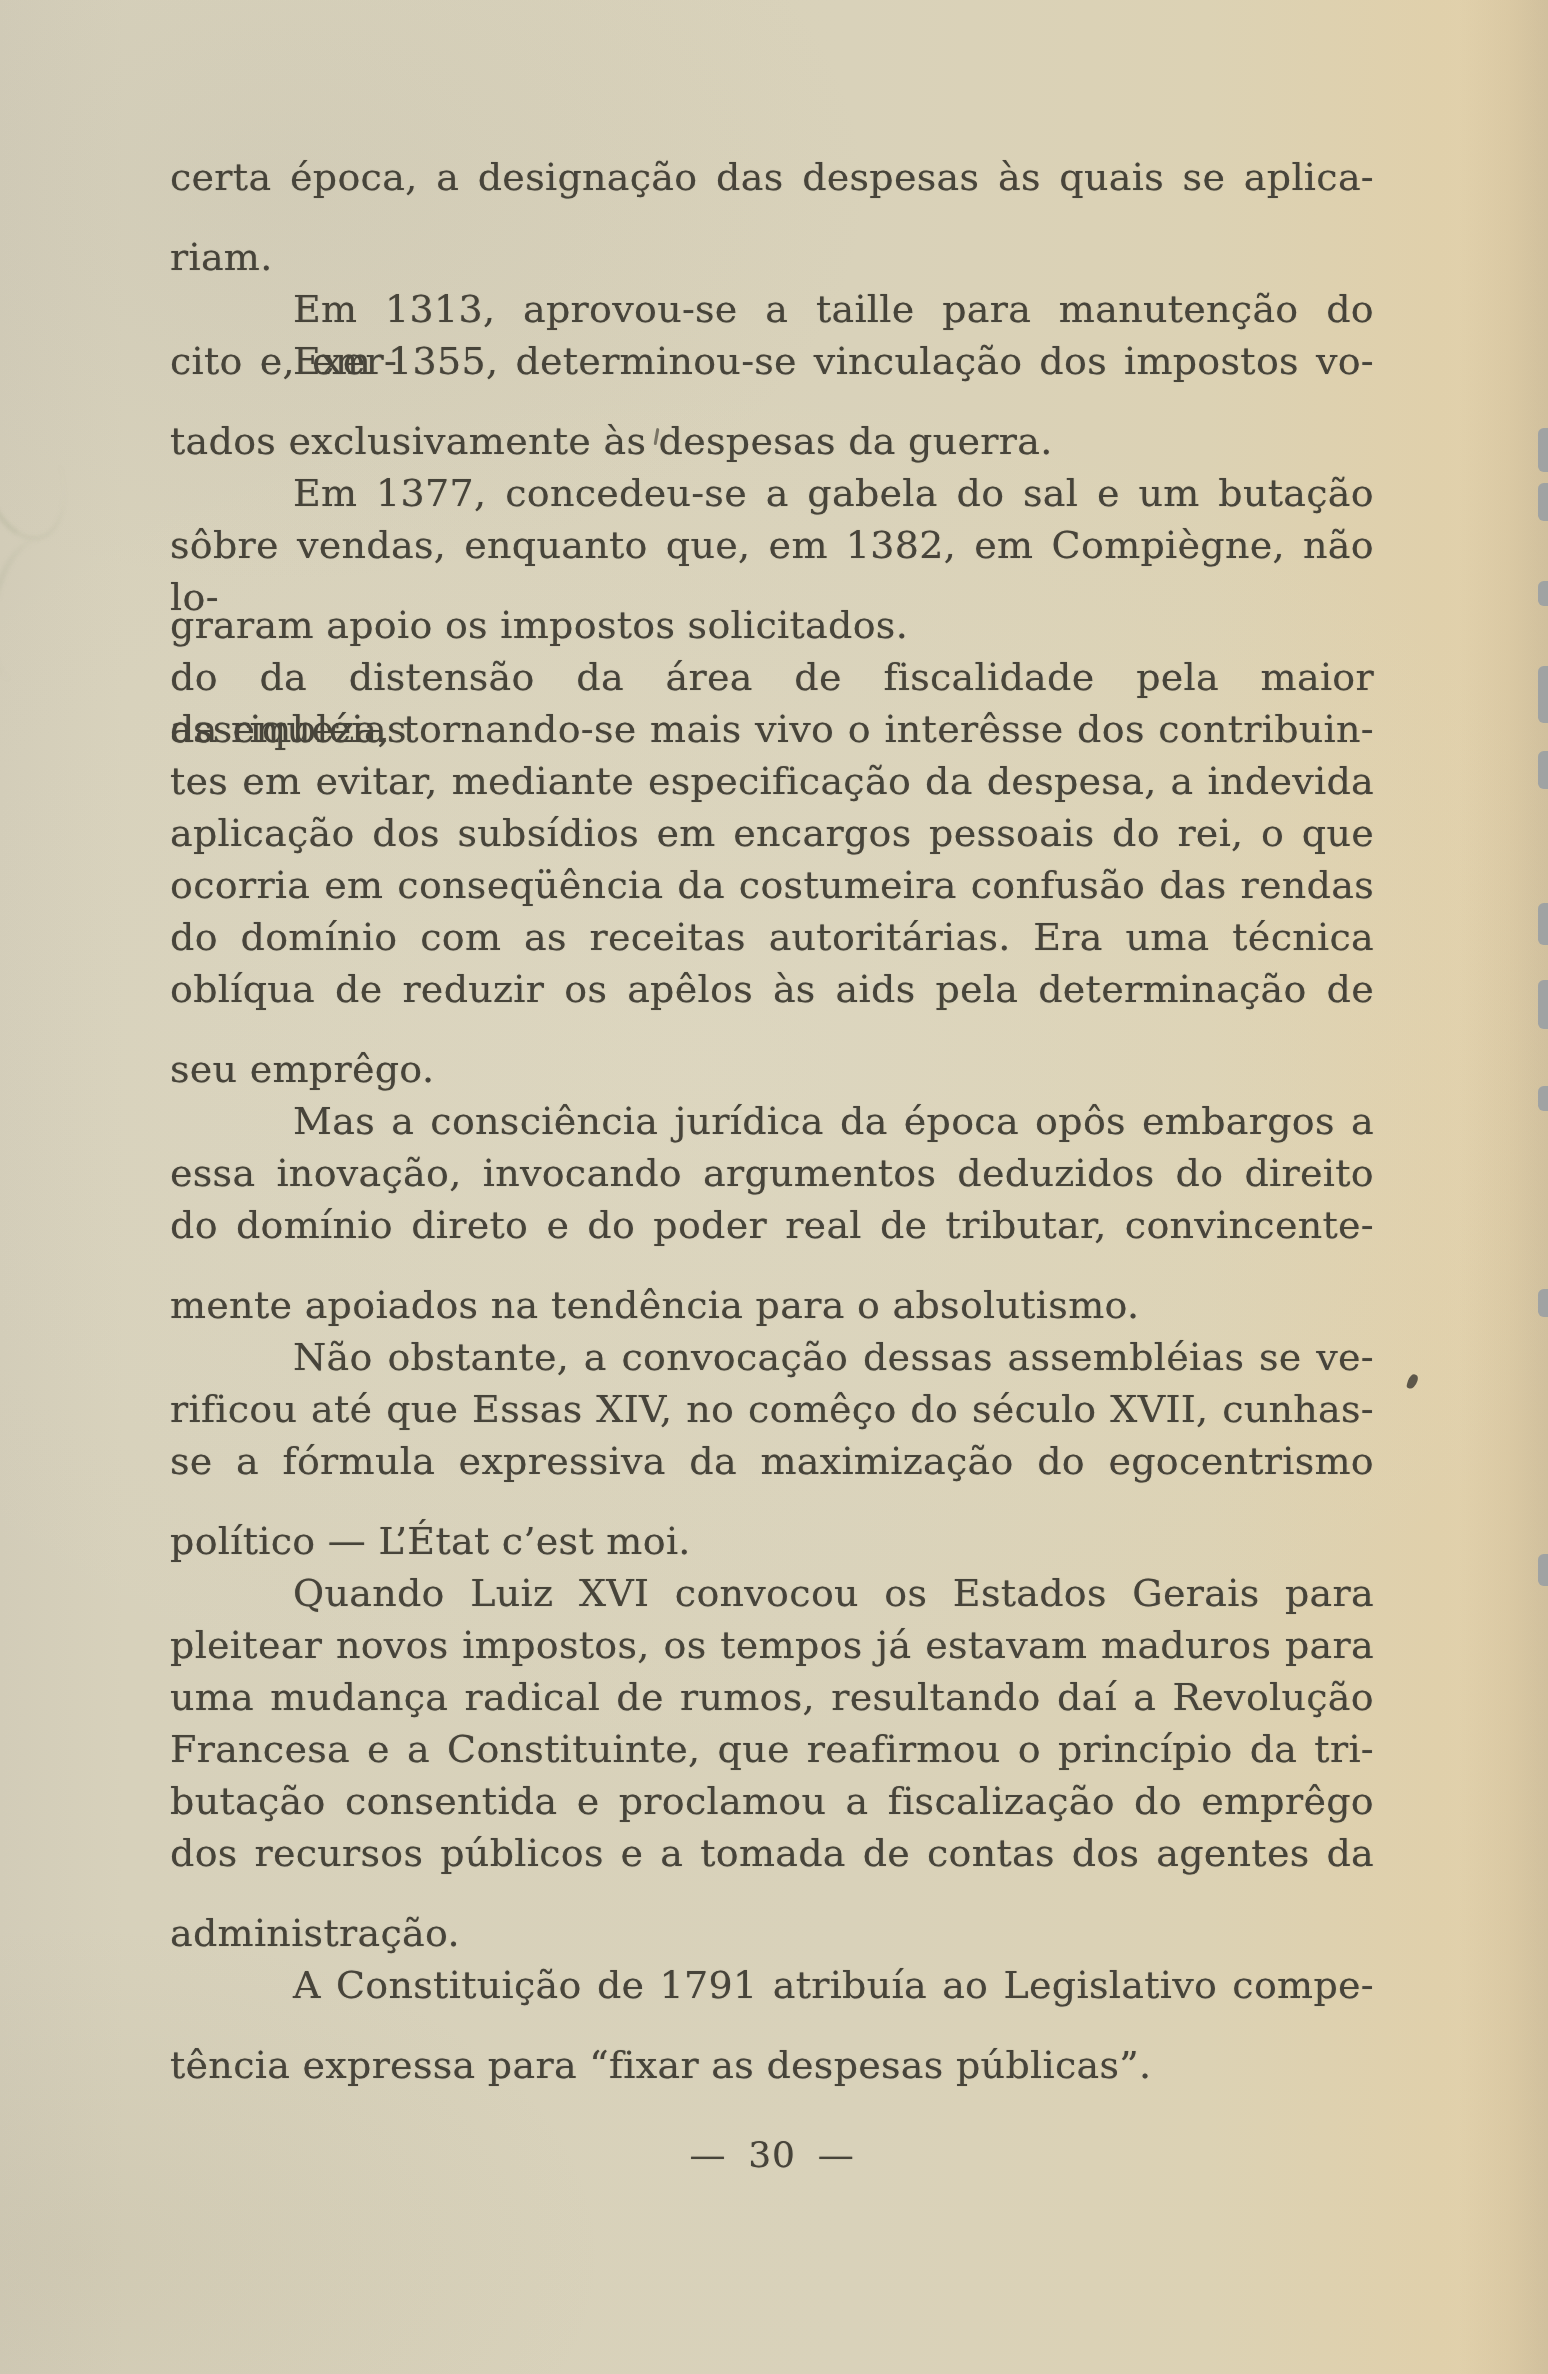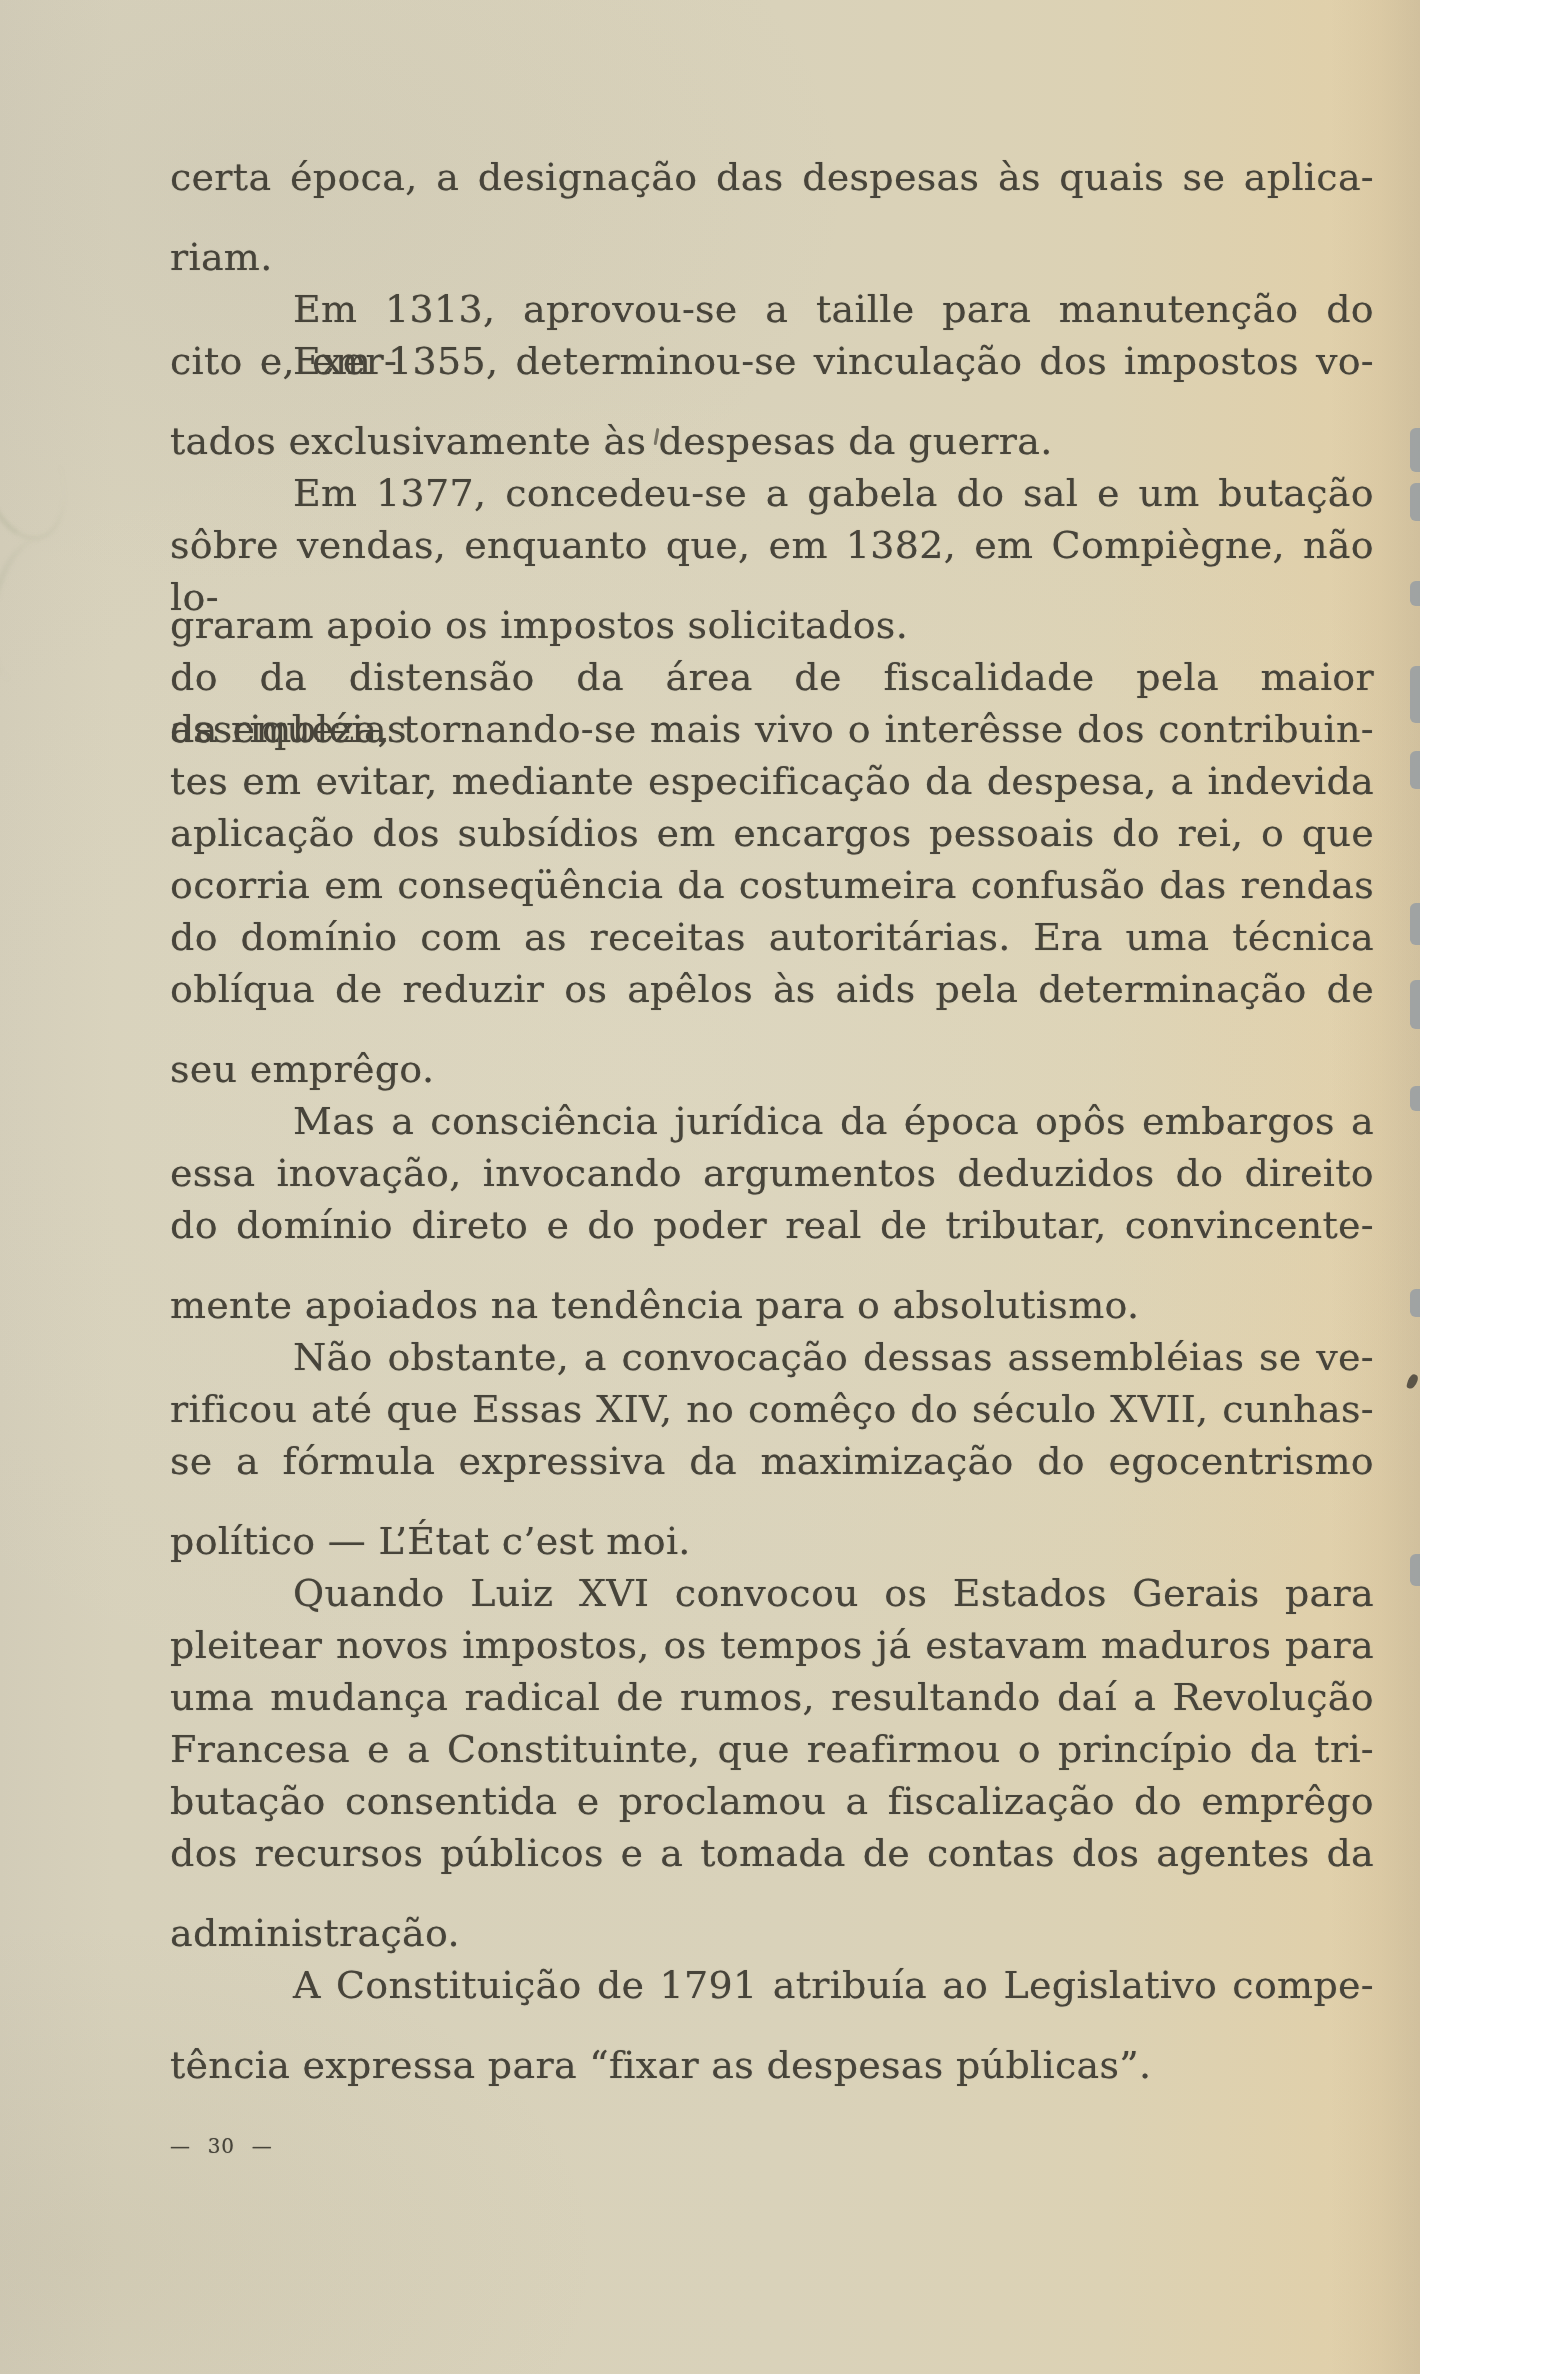--- a/index.html
+++ b/index.html
@@ -3,21 +3,21 @@
 <meta charset="utf-8">
 <style>
   html, body {
     margin: 0; padding: 0;
     width: 1548px; height: 2374px;
     overflow: hidden;
     font-family: "DejaVu Serif", "Liberation Serif", serif;
   }
   .page {
     position: relative;
-    width: 1420px; height: 2374px;
+    width: 1548px; height: 2374px;
     background:
       radial-gradient(852px 568px at 18% 8%, rgba(160,158,150,0.10), transparent 70%),
       radial-gradient(757px 473px at 5% 95%, rgba(150,140,110,0.10), transparent 70%),
       radial-gradient(1325px 946px at 45% 45%, rgba(238,233,213,0.18), transparent 75%),
       linear-gradient(to right, #d2ccb8 0, #d7d1bb 8%, #d9d2ba 55%, #dcd2b4 78%, #e0d0ab 93%, #e4d3ae 100%);
     overflow: hidden;
   }
   .gutter {
     position: absolute; top: 0; bottom: 0; right: 0; width: 90px;
     background: linear-gradient(to right,
@@ -38,21 +38,22 @@
     height: 52px; line-height: 52px;
     white-space: normal;
     text-align: justify;
     text-align-last: justify;
   }
   .line.last { text-align: left; text-align-last: left; margin-top: 28px; }
   .line.indent { padding-left: 123px; }
   .page-number {
     position: absolute;
     left: 170px; width: 1204px; top: 2134px;
-    font-size: 20px;
+    text-align: center;
+    font-size: 36px;
     letter-spacing: 0.9px;
     word-spacing: 9.5px;
     color: #47443a;
     text-shadow: 0 0 0.9px rgba(71,68,58,0.55);
   }
   .edge-mark {
     position: absolute; right: 0; width: 10.4px;
     background: #8d98a5;
     border-radius: 5.7px 0 0 5.7px;
     opacity: 0.72;

